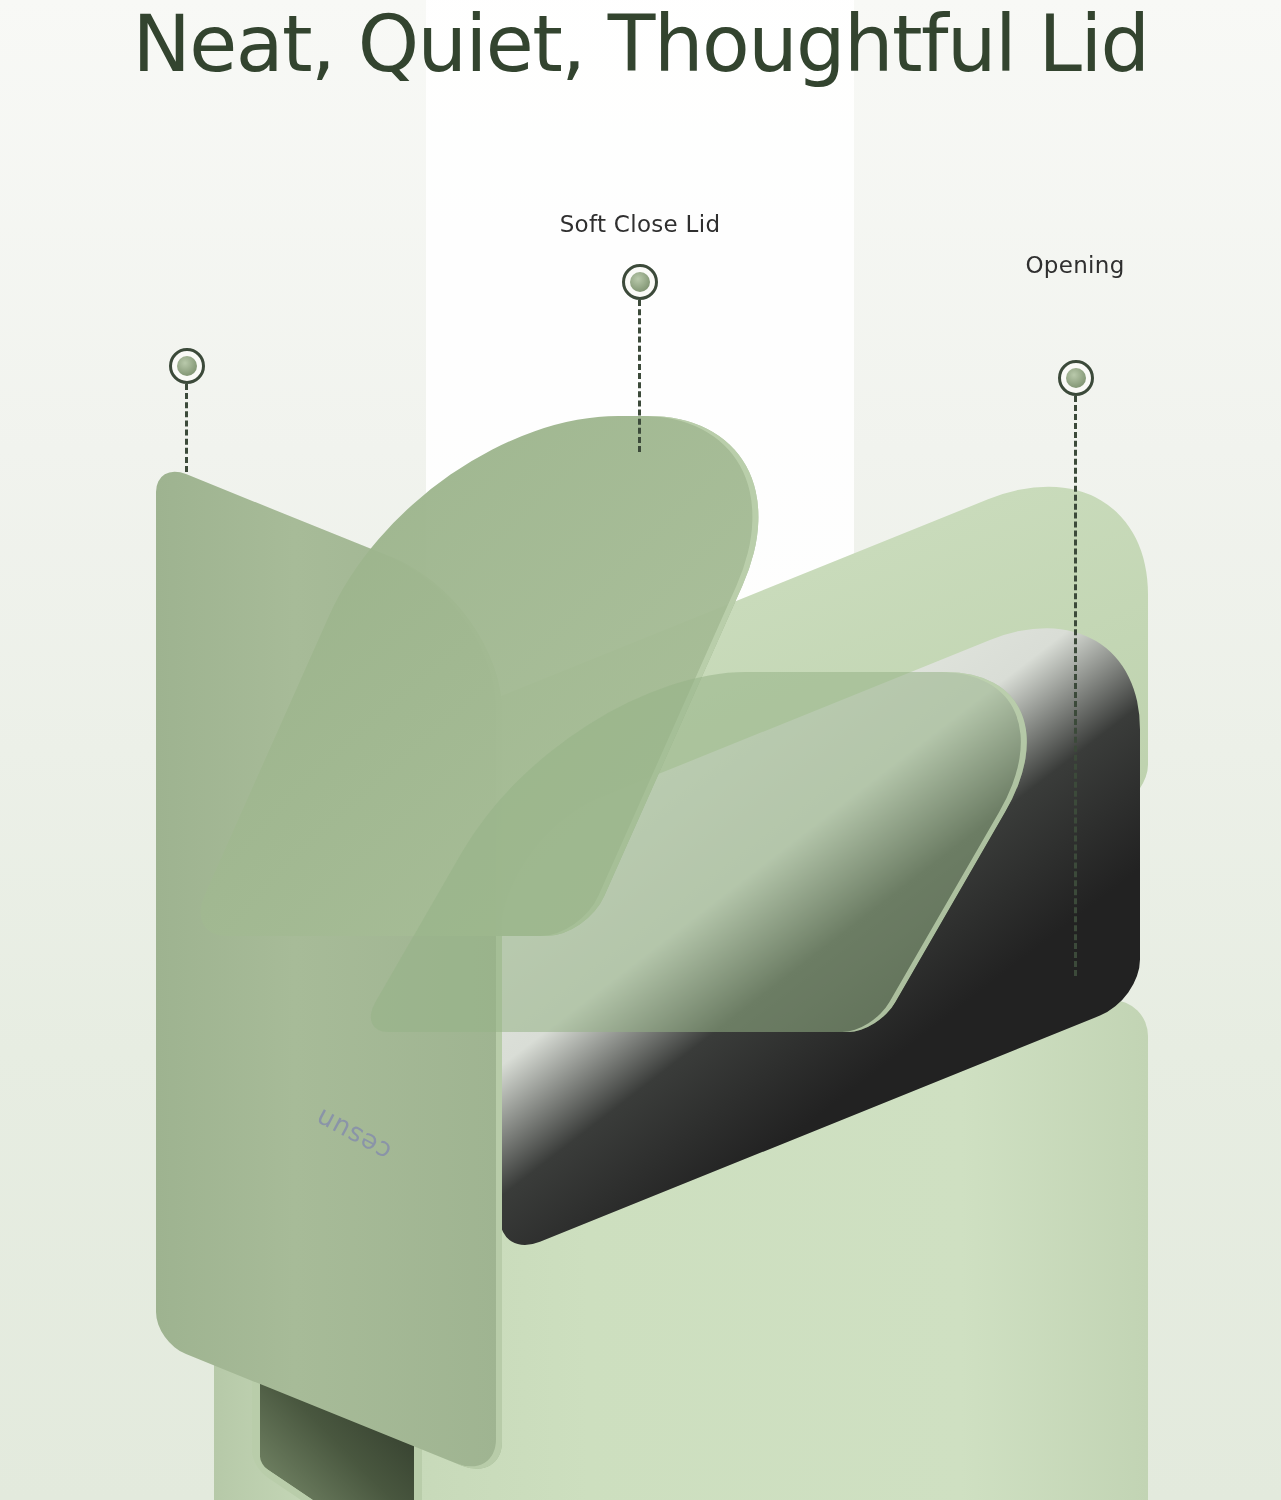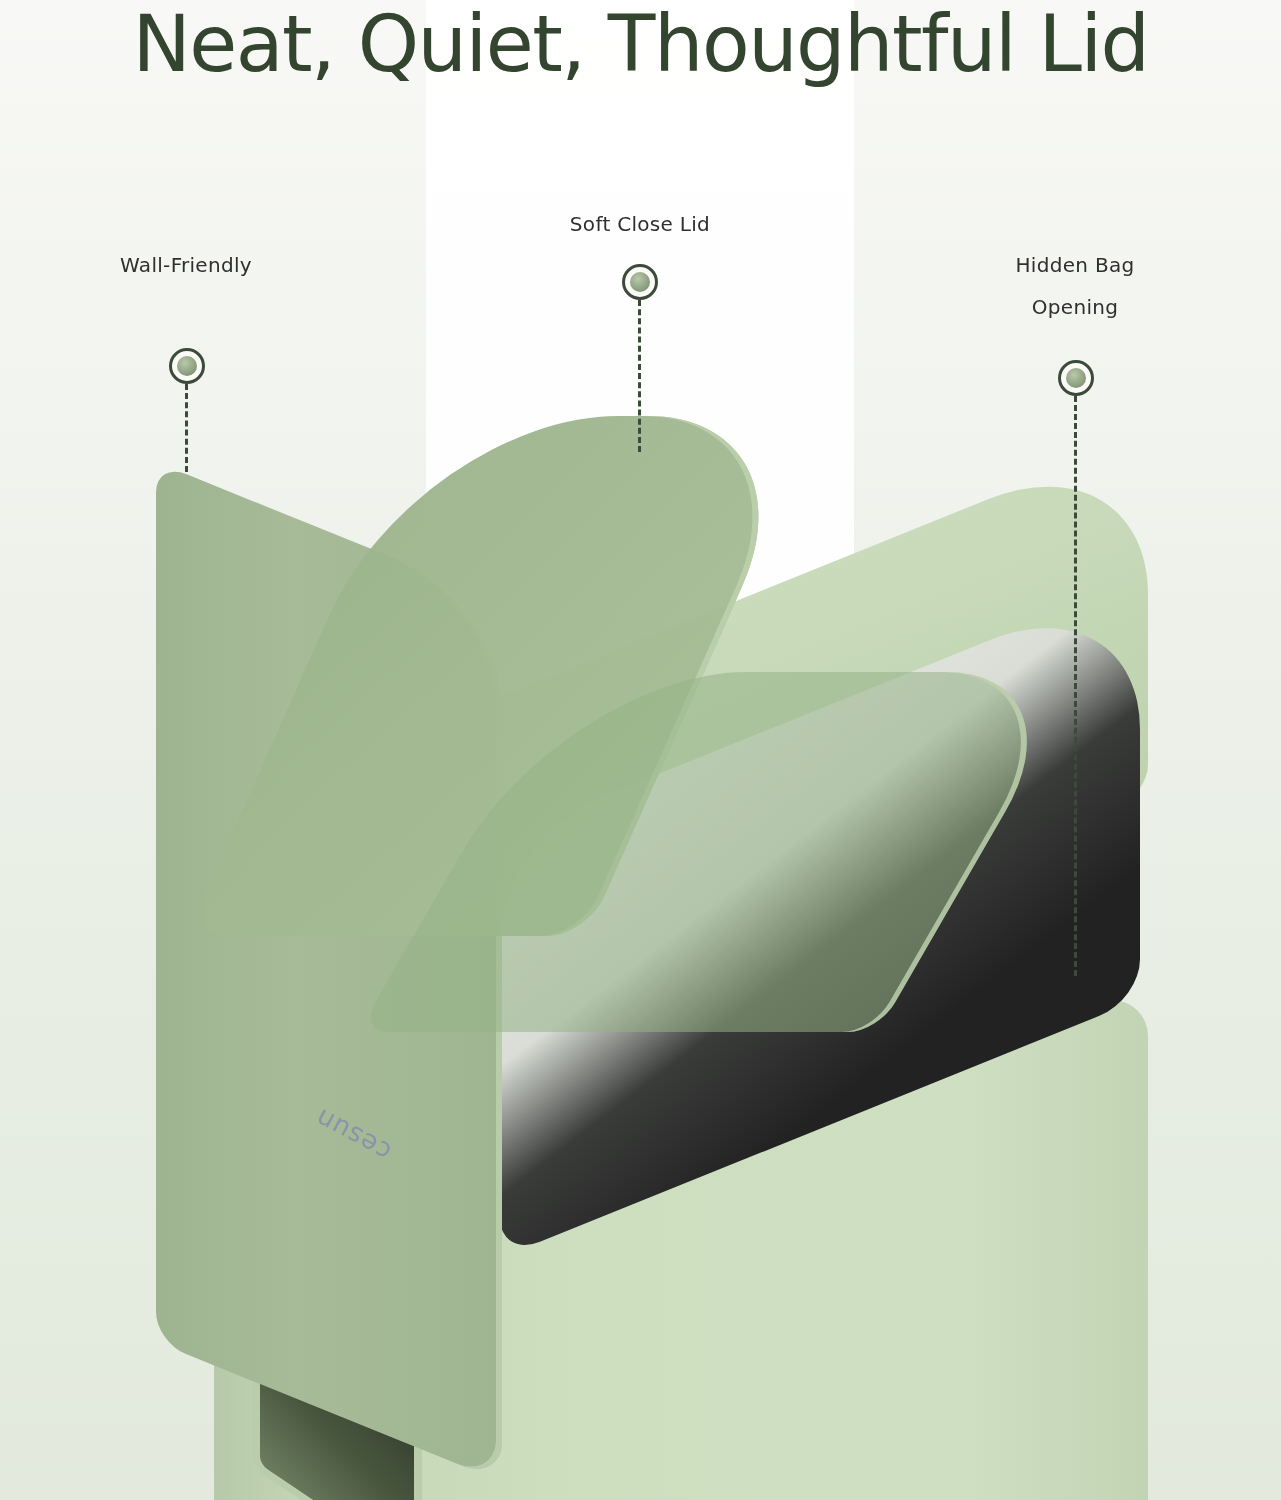--- a/index.html
+++ b/index.html
@@ -19,21 +19,21 @@
       text-align: center;
       font-family: "DejaVu Sans", sans-serif;
       font-size: 78px; font-weight: 500;
       letter-spacing: -1.5px;
       color: #33442f;
       line-height: 100px;
     }
     .callout-label {
       position: absolute;
       font-family: "DejaVu Sans", sans-serif;
-      font-size: 20px;
+      font-size: 23px;
       color: #2f2f2f;
       text-align: center;
       line-height: 42px;
       letter-spacing: 0.3px;
     }
     .marker {
       position: absolute;
       width: 36px; height: 36px;
       border-radius: 50%;
       border: 3px solid #3c4a3a;
@@ -134,34 +134,32 @@
   <div class="bin-opening"></div>
   <div class="handle"></div>
   <div class="lid lid-back"></div>
   <div class="lid lid-mid"></div>
   <div class="lid lid-front"></div>
   <div class="brand-mark">cesun</div>
 </div>
 
 <div>
   <div class="callout-label" style="left:60px; top:244px; width:252px;">
-    <div>Wall-Friendly</div>
   </div>
   <div class="marker" style="left:169px; top:348px;"></div>
   <div class="leader" style="left:185px; top:384px; height:88px;"></div>
 </div>
 
 <div>
   <div class="callout-label" style="left:500px; top:203px; width:280px;">
     <div>Soft Close Lid</div>
   </div>
   <div class="marker" style="left:622px; top:264px;"></div>
   <div class="leader" style="left:638px; top:300px; height:152px;"></div>
 </div>
 
 <div>
   <div class="callout-label" style="left:950px; top:244px; width:250px;">
-    <div>Hidden Bag</div>
     <div>Opening</div>
   </div>
   <div class="marker" style="left:1058px; top:360px;"></div>
   <div class="leader" style="left:1074px; top:396px; height:580px;"></div>
 </div>
 
 </body></html>

